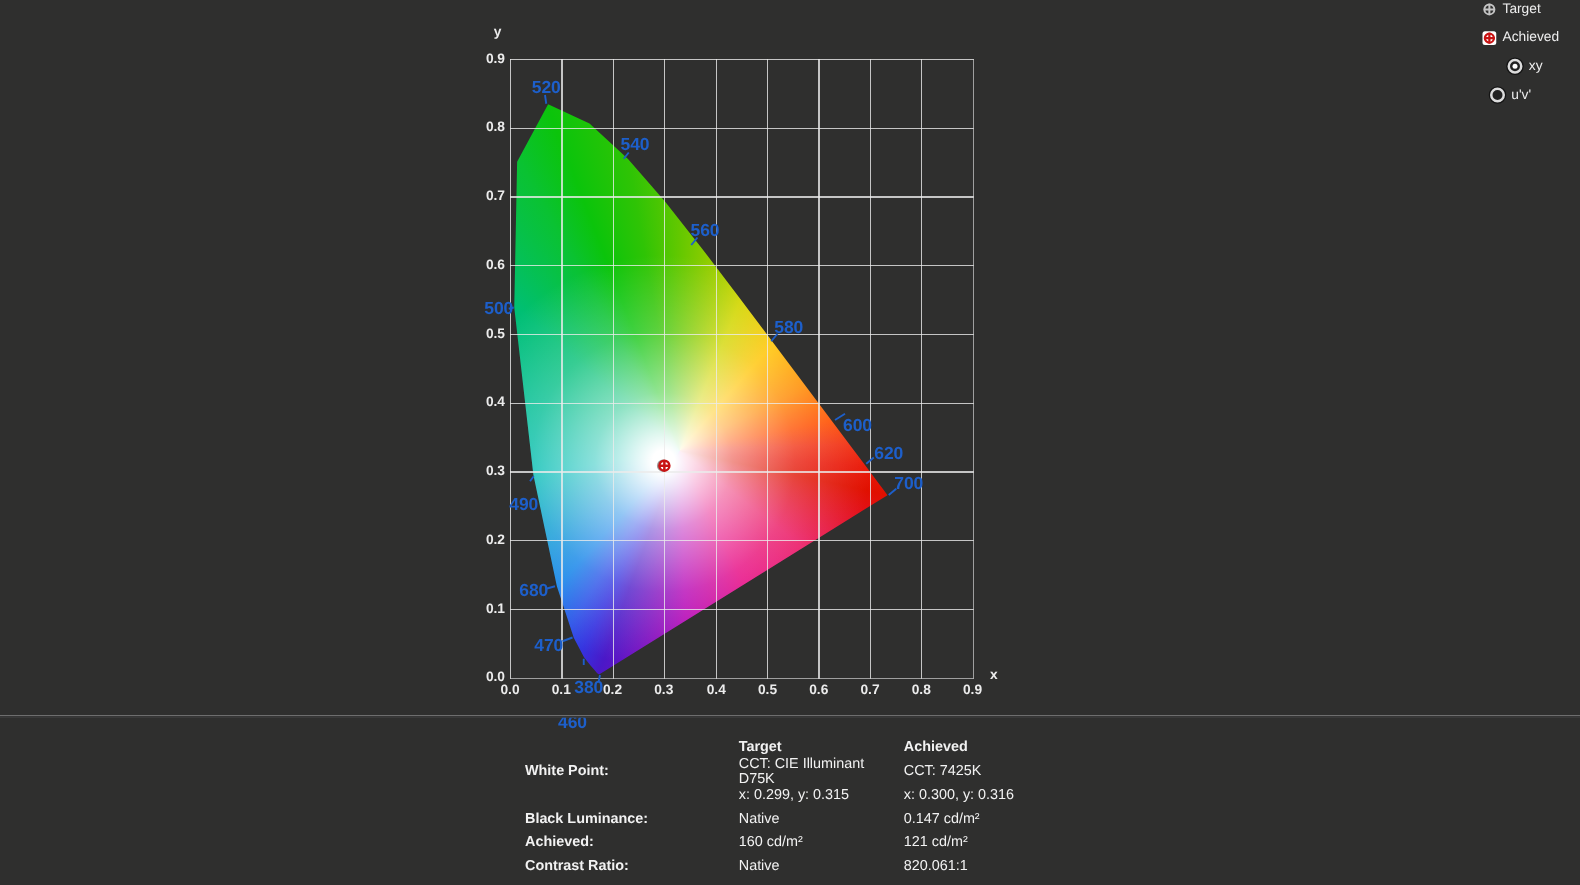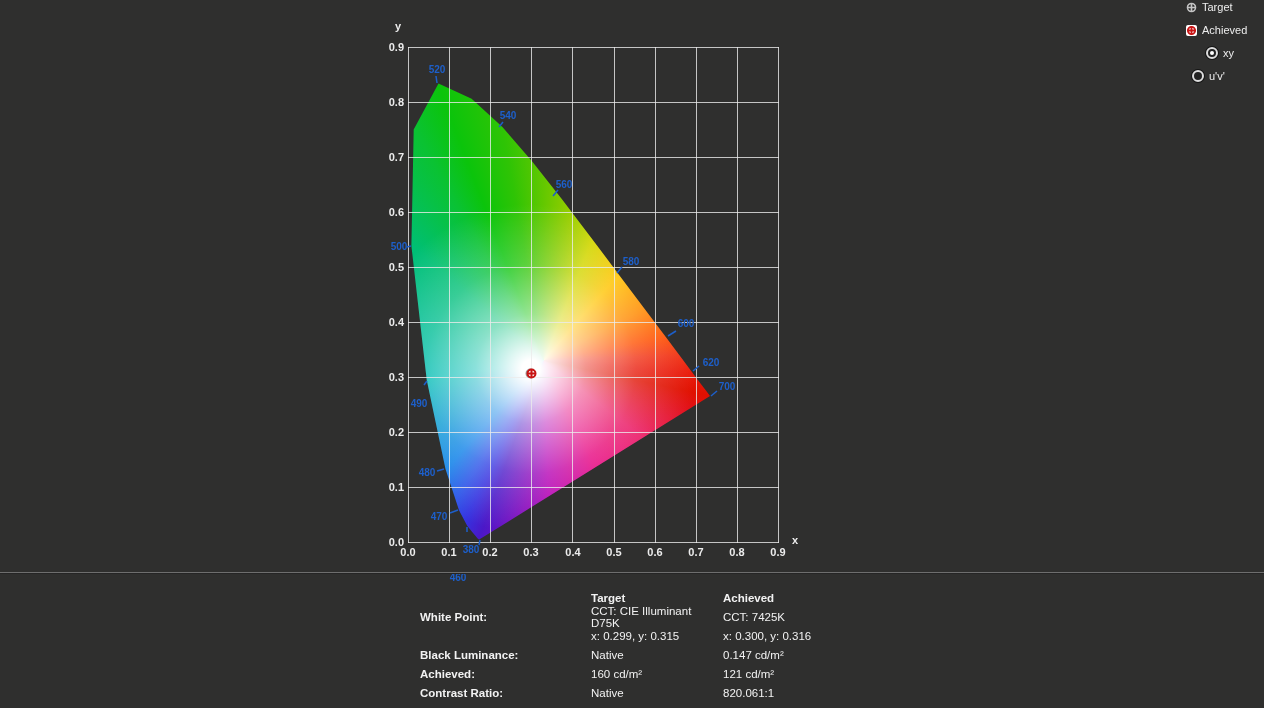--- a/index.html
+++ b/index.html
@@ -44,21 +44,21 @@
     position: absolute;
     font-size: 11px; font-weight: bold; color: #ececec;
     line-height: 14px;
   }
   .ytick { width: 34px; text-align: right; left: 370px; }
   .xtick { width: 30px; text-align: center; top: 545px; }
   .axis-title { position: absolute; font-size: 11px; font-weight: bold; color: #ececec; }
 
   .wl {
     position: absolute;
-    font-size: 10px; font-weight: bold;
+    font-size: 14px; font-weight: bold;
     color: #1d5fca;
     transform: translate(-50%, -50%);
     white-space: nowrap;
   }
 
   
   .marker { position: absolute; width: 11px; height: 11px; }
 
   
   #legend { left: 1186px; top: 0; width: 78px; height: 90px; }
@@ -165,26 +165,26 @@
       <line x1="70" y1="493" x2="78" y2="490"></line>
       <line x1="87" y1="512" x2="87" y2="507"></line>
       <line x1="99" y1="525" x2="100" y2="520"></line>
     </g>
   </svg>
 
   <span class="wl" style="left:437px; top:69px;">520</span>
   <span class="wl" style="left:508px; top:115px;">540</span>
   <span class="wl" style="left:564px; top:184px;">560</span>
   <span class="wl" style="left:631px; top:261px;">580</span>
-  <span class="wl" style="left:686px; top:323px;">600</span>
+  <span class="wl" style="left:686px; top:340px;">600</span>
   <span class="wl" style="left:711px; top:362px;text-align:right;">620</span>
   <span class="wl" style="left:727px; top:386px;text-align:center;">700</span>
   <span class="wl" style="left:399px; top:246px;">500</span>
   <span class="wl" style="left:419px; top:403px;">490</span>
-  <span class="wl" style="left:427px; top:472px;">480</span>
+  <span class="wl" style="left:427px; top:472px;">680</span>
   <span class="wl" style="left:439px; top:516px;">470</span>
   <span class="wl" style="left:458px; top:537px;margin-top:40px;">460</span>
   <span class="wl" style="left:471px; top:549px;">380</span>
 
   <div class="marker" style="left:525px; top:365px;">
     <svg width="11" height="11">
       <circle cx="5.5" cy="5.5" r="4" fill="#e8e8e8" stroke="#9a9a9a" stroke-width="2"></circle>
       <path d="M5.5 1.5 V9.5 M1.5 5.5 H9.5" stroke="#9a9a9a" stroke-width="2"></path>
     </svg>
   </div>

